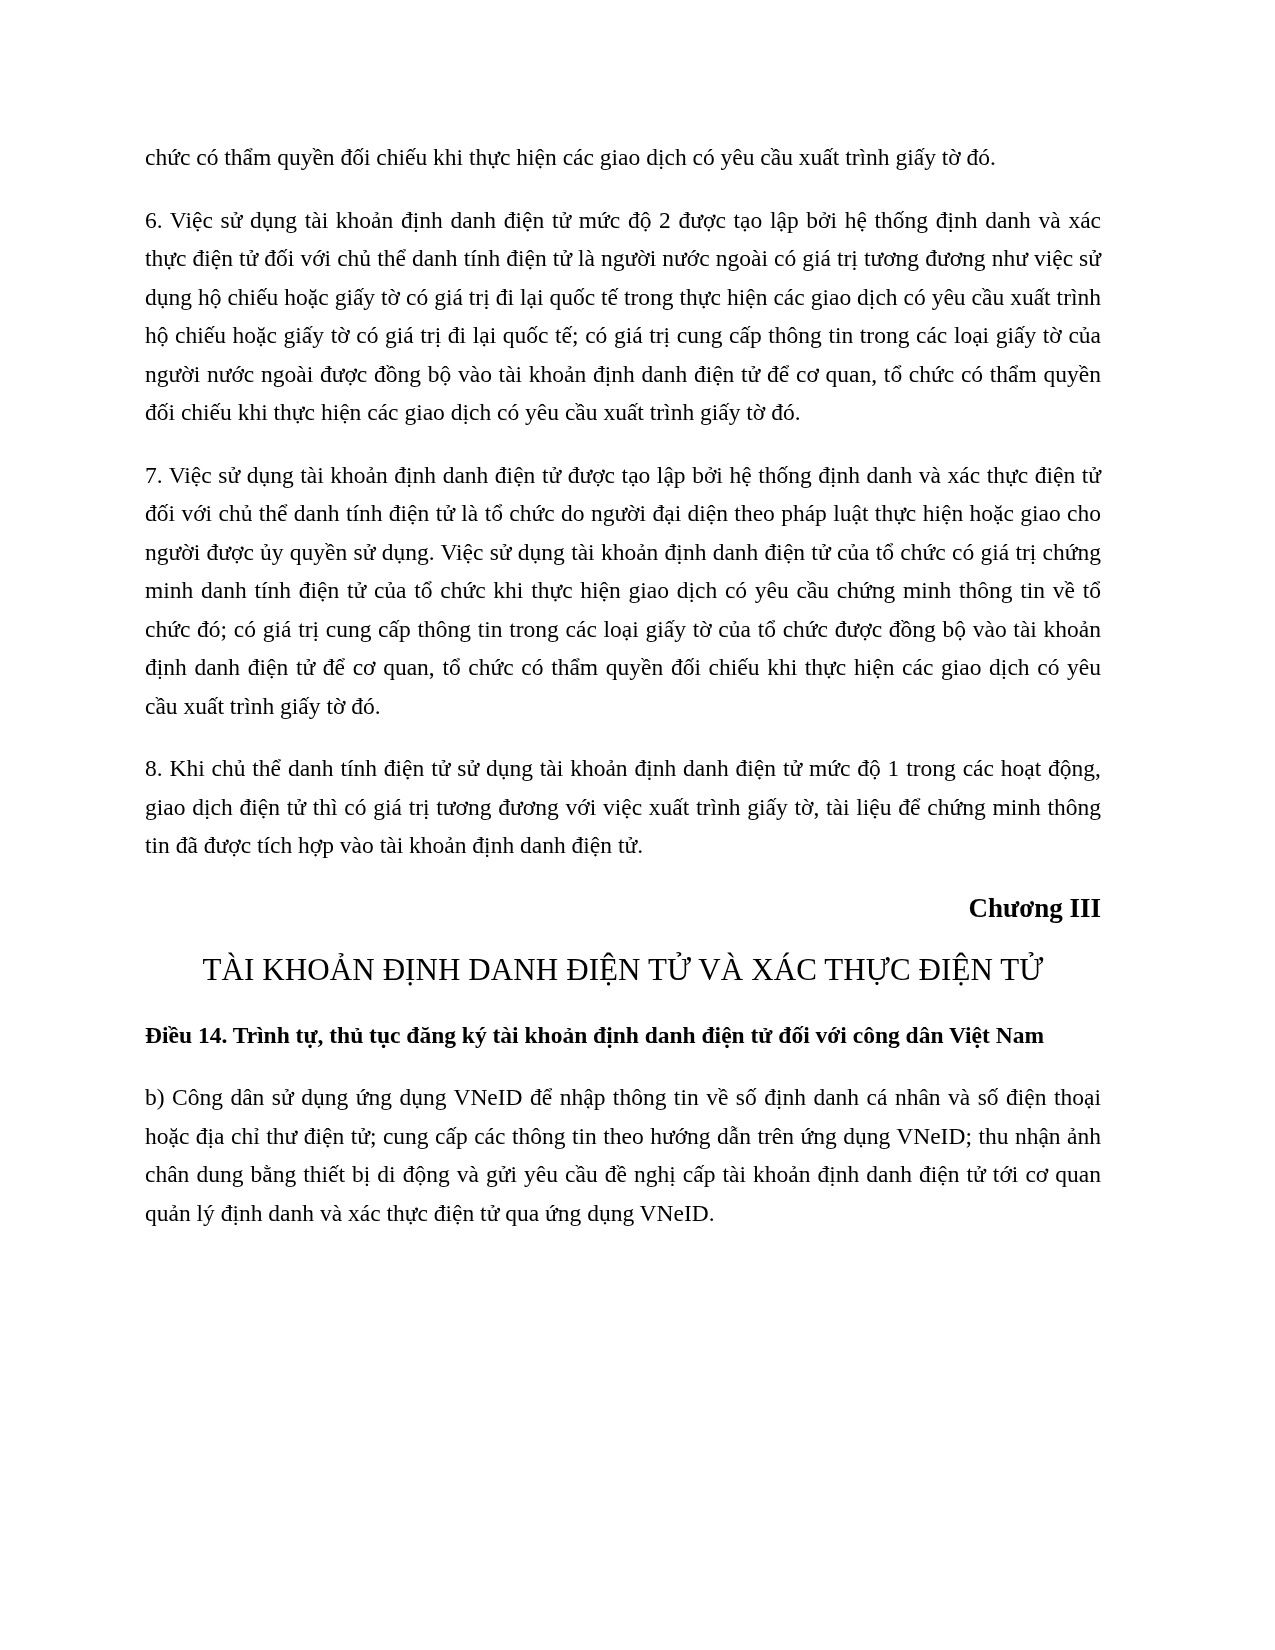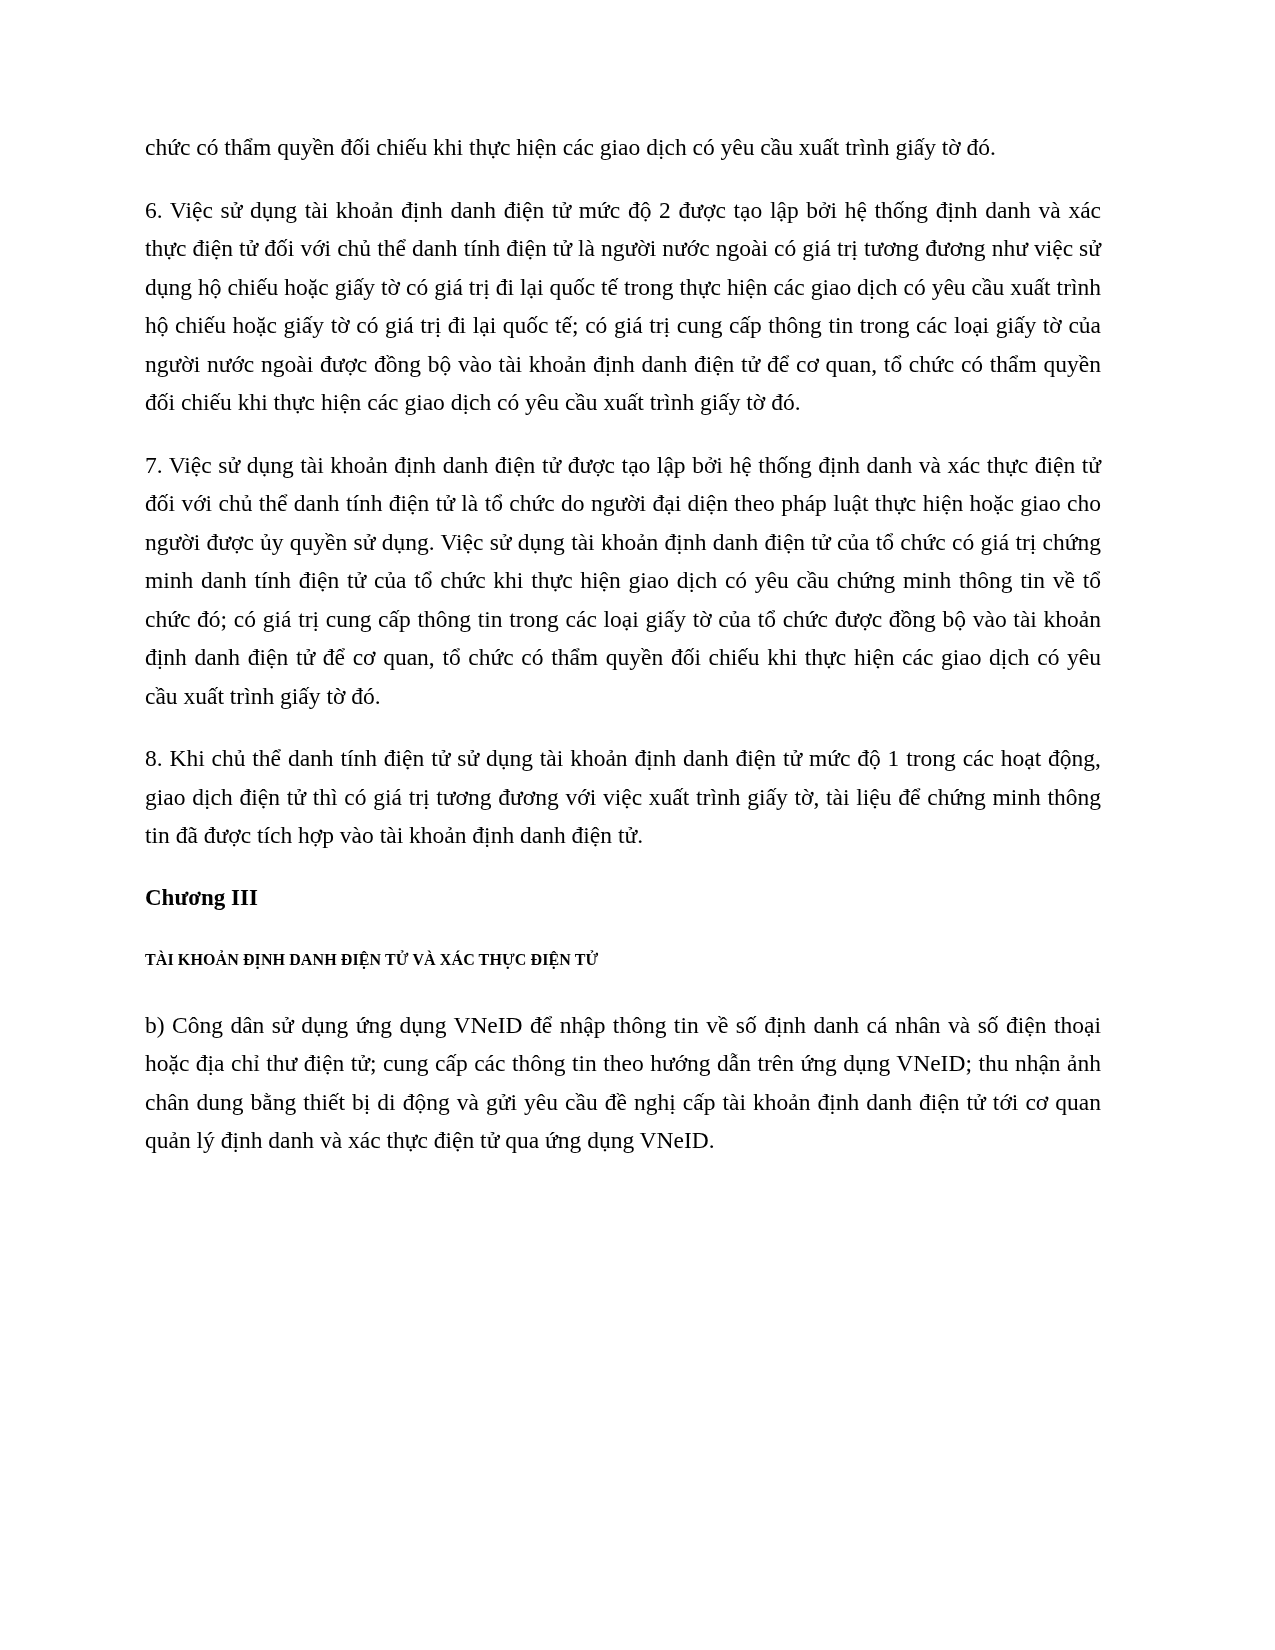--- a/index.html
+++ b/index.html
@@ -15,47 +15,47 @@
     position: relative;
     width: 1275px;
     height: 1650px;
     background: #ffffff;
     box-sizing: border-box;
     overflow: hidden;
   }
   .content {
     position: absolute;
     left: 145px;
-    top: 128px;
+    top: 138px;
     width: 956px;
   }
   .para {
     font-size: 23.5px;
     line-height: 38.5px;
     text-align: justify;
     text-justify: inter-word;
     margin: 0 0 24px 0;
     -webkit-hyphens: none;
     hyphens: none;
   }
   .para:last-child {
     margin-bottom: 8px;
   }
   .heading-left {
-    font-size: 23px;
+    font-size: 27px;
     line-height: 38.5px;
     font-weight: bold;
-    text-align: left;
+    text-align: right;
     margin: 16px 0 24px 0;
   }
   .heading-center {
-    font-size: 16px;
+    font-size: 31px;
     line-height: 38.5px;
-    font-weight: bold;
-    text-align: left;
+    font-weight: normal;
+    text-align: center;
     margin: 0 0 26px 0;
     letter-spacing: 0.1px;
   }
   .heading-article {
     font-size: 23.5px;
     line-height: 38.5px;
     font-weight: bold;
     text-align: left;
     margin: 0 0 24px 0;
   }
@@ -71,19 +71,20 @@
     <p class="para">6. Việc sử dụng tài khoản định danh điện tử mức độ 2 được tạo lập bởi hệ thống định danh và xác thực điện tử đối với chủ thể danh tính điện tử là người nước ngoài có giá trị tương đương như việc sử dụng hộ chiếu hoặc giấy tờ có giá trị đi lại quốc tế trong thực hiện các giao dịch có yêu cầu xuất trình hộ chiếu hoặc giấy tờ có giá trị đi lại quốc tế; có giá trị cung cấp thông tin trong các loại giấy tờ của người nước ngoài được đồng bộ vào tài khoản định danh điện tử để cơ quan, tổ chức có thẩm quyền đối chiếu khi thực hiện các giao dịch có yêu cầu xuất trình giấy tờ đó.</p>
 
     <p class="para">7. Việc sử dụng tài khoản định danh điện tử được tạo lập bởi hệ thống định danh và xác thực điện tử đối với chủ thể danh tính điện tử là tổ chức do người đại diện theo pháp luật thực hiện hoặc giao cho người được ủy quyền sử dụng. Việc sử dụng tài khoản định danh điện tử của tổ chức có giá trị chứng minh danh tính điện tử của tổ chức khi thực hiện giao dịch có yêu cầu chứng minh thông tin về tổ chức đó; có giá trị cung cấp thông tin trong các loại giấy tờ của tổ chức được đồng bộ vào tài khoản định danh điện tử để cơ quan, tổ chức có thẩm quyền đối chiếu khi thực hiện các giao dịch có yêu cầu xuất trình giấy tờ đó.</p>
 
     <p class="para">8. Khi chủ thể danh tính điện tử sử dụng tài khoản định danh điện tử mức độ 1 trong các hoạt động, giao dịch điện tử thì có giá trị tương đương với việc xuất trình giấy tờ, tài liệu để chứng minh thông tin đã được tích hợp vào tài khoản định danh điện tử.</p>
 
     <p class="heading-left">Chương III</p>
 
     <p class="heading-center">TÀI KHOẢN ĐỊNH DANH ĐIỆN TỬ VÀ XÁC THỰC ĐIỆN TỬ</p>
 
+    <p class="heading-article">Điều 14. Trình tự, thủ tục đăng ký tài khoản định danh điện tử đối với công dân Việt Nam</p>
 
 
 
     <p class="para">b) Công dân sử dụng ứng dụng VNeID để nhập thông tin về số định danh cá nhân và số điện thoại hoặc địa chỉ thư điện tử; cung cấp các thông tin theo hướng dẫn trên ứng dụng VNeID; thu nhận ảnh chân dung bằng thiết bị di động và gửi yêu cầu đề nghị cấp tài khoản định danh điện tử tới cơ quan quản lý định danh và xác thực điện tử qua ứng dụng VNeID.</p>
 
   </div>
 </div>
 
 </body></html>

